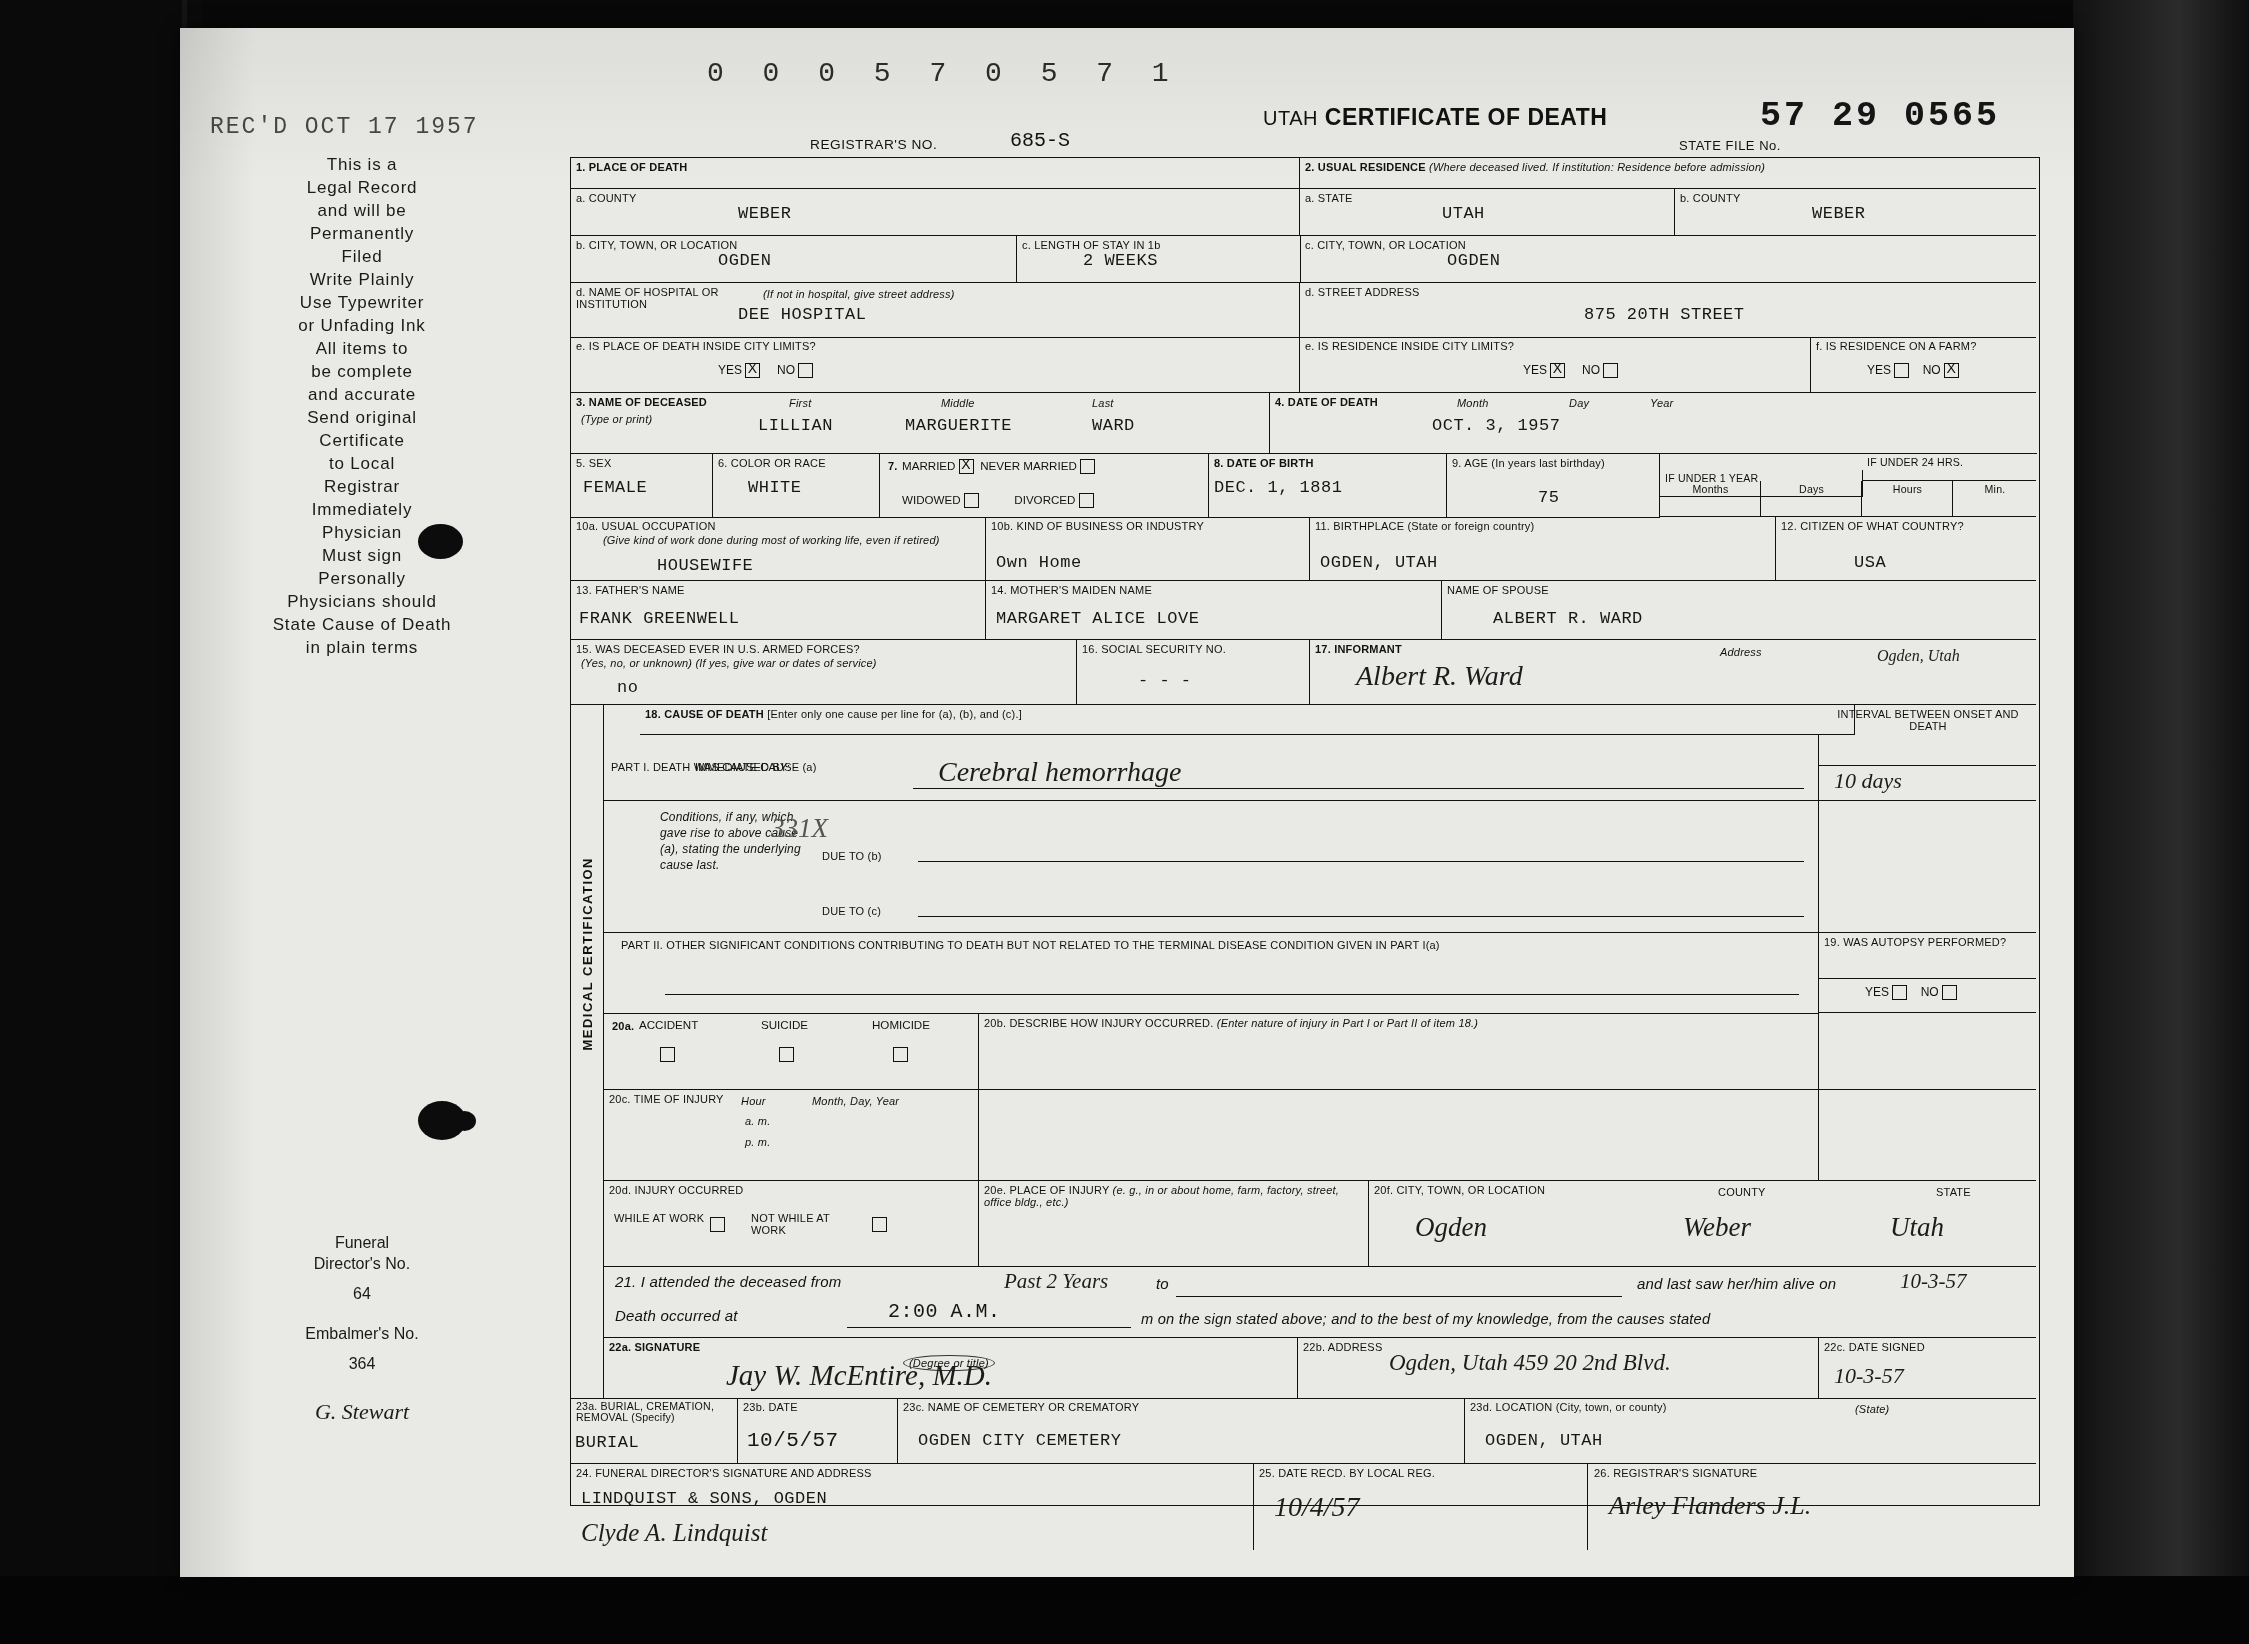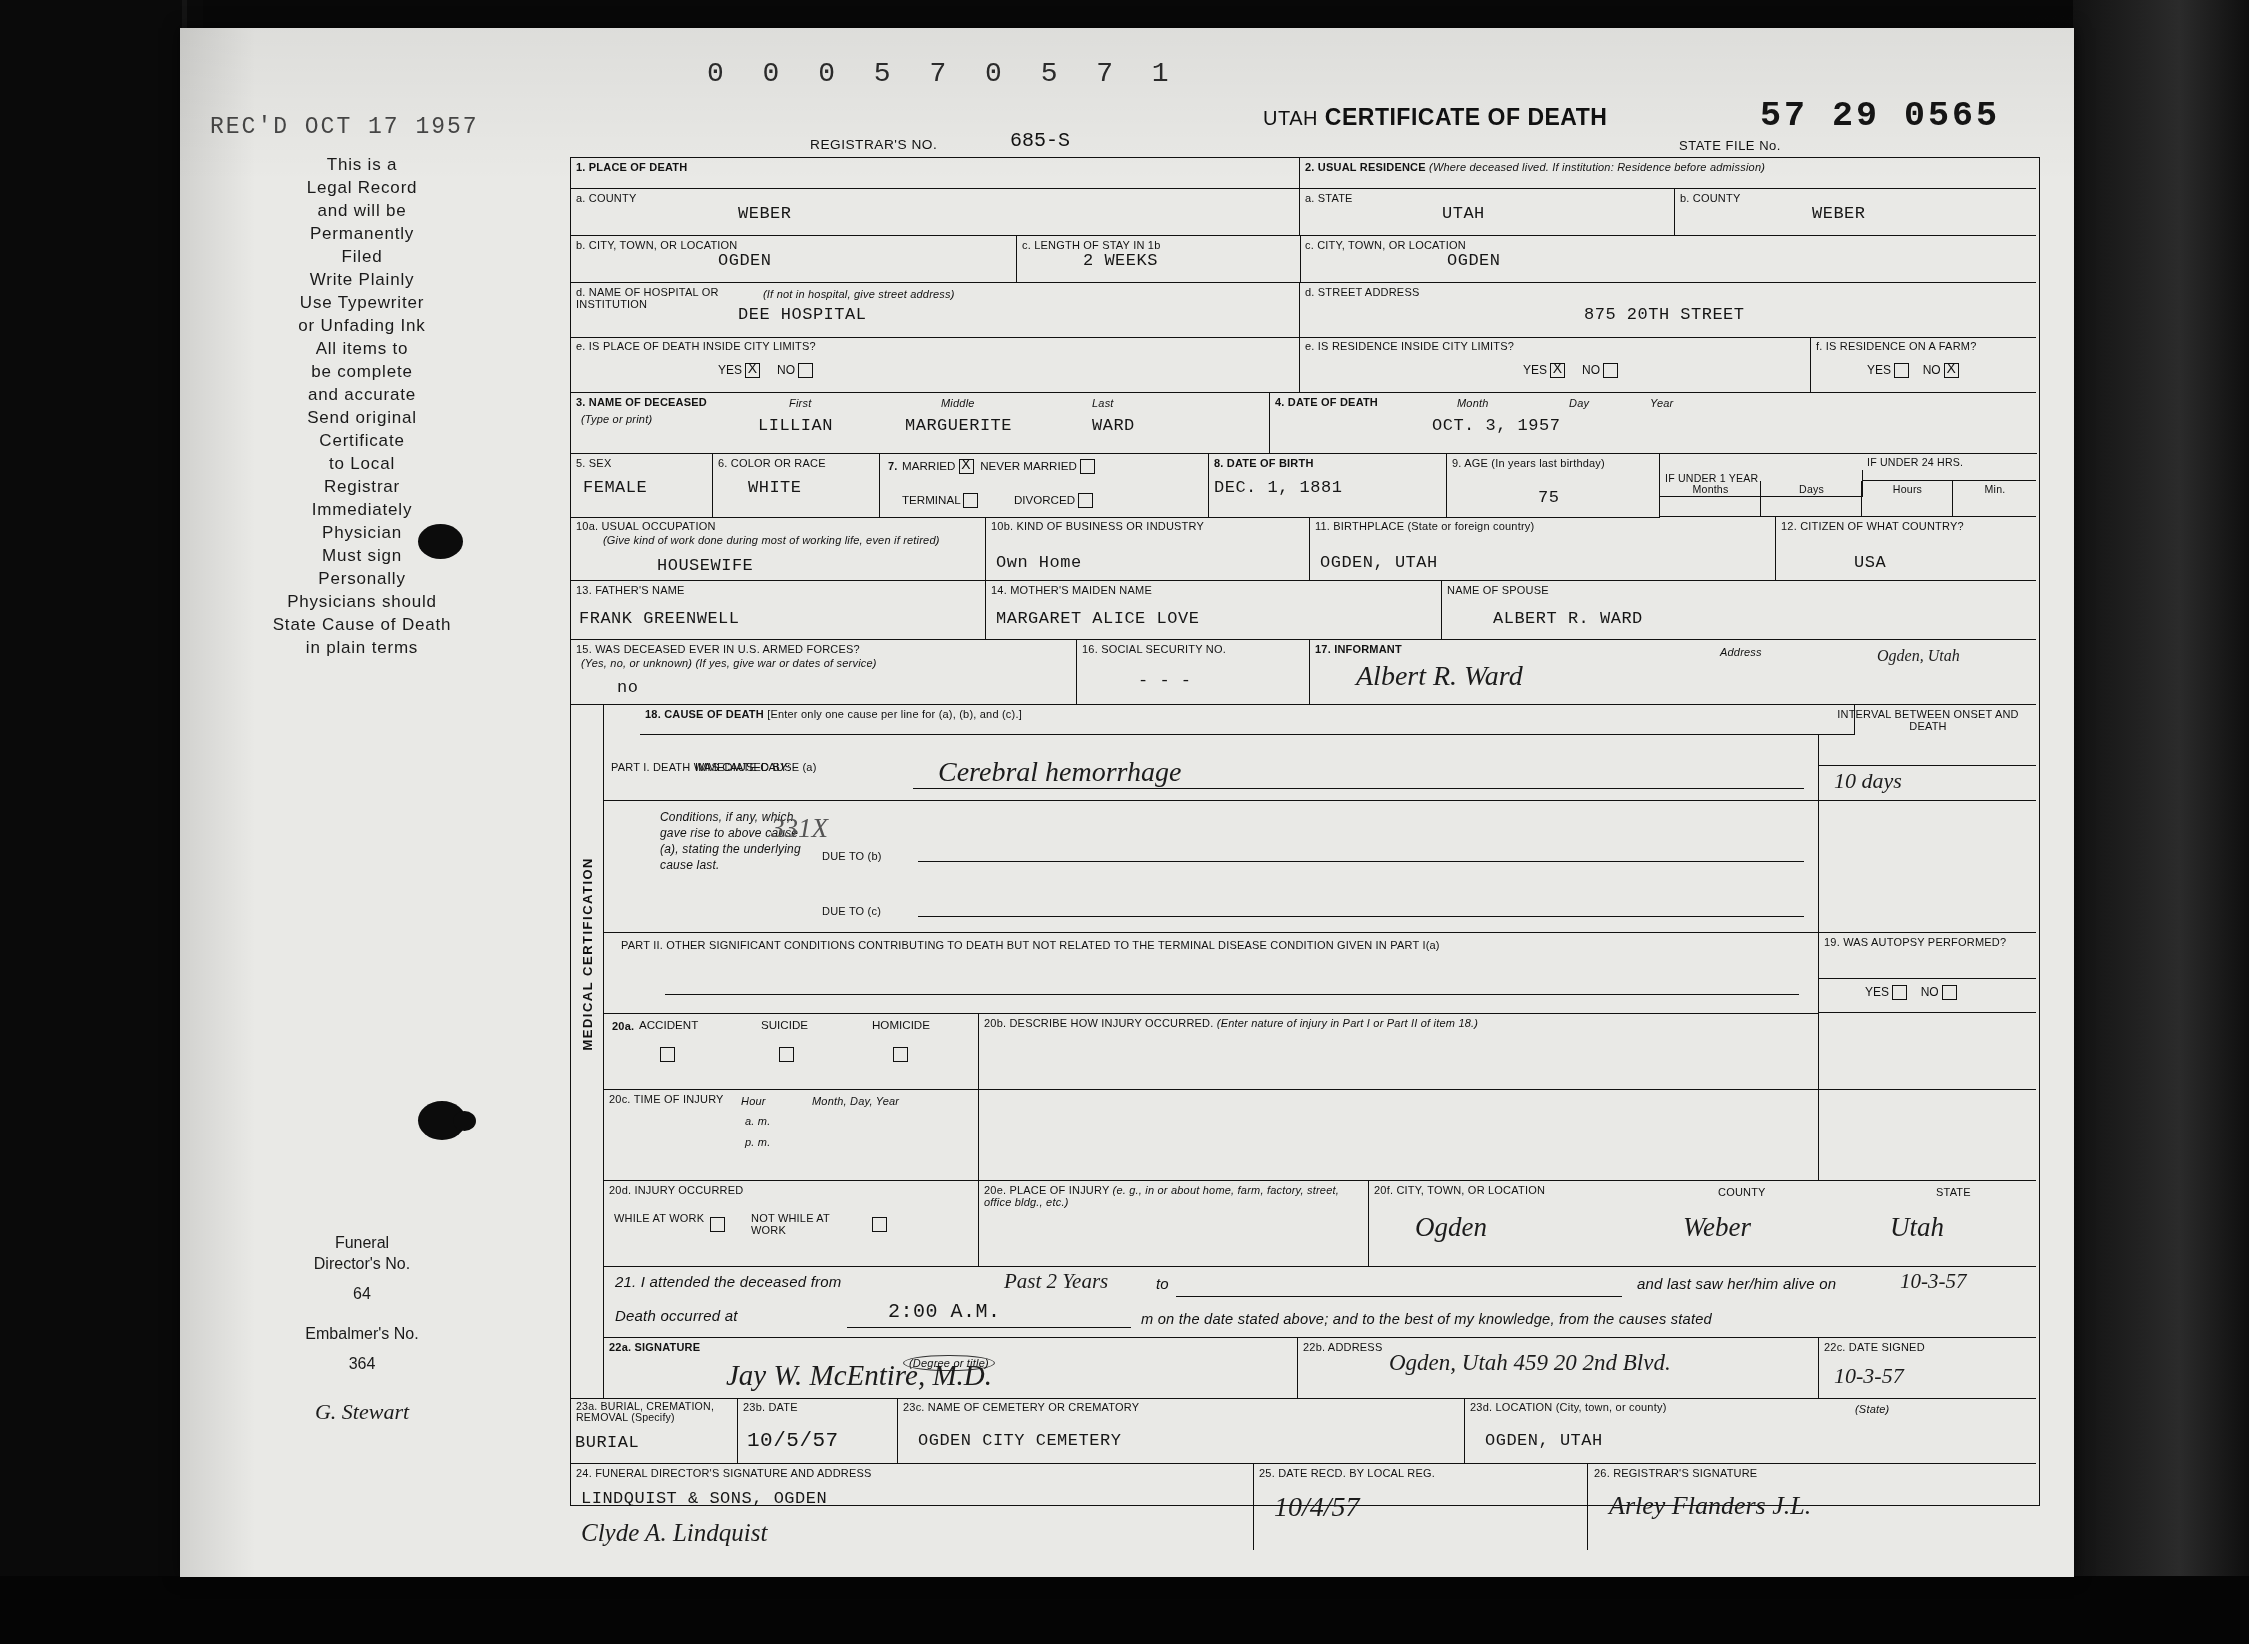--- a/index.html
+++ b/index.html
@@ -238,21 +238,21 @@
       </div>
       <div class="cell" style="left:309px;top:296px;width:329px;height:64px;">
         <div class="lab" style="position:absolute;left:3px;top:3px;"><b>7.</b></div>
         <div style="position:absolute;left:22px;top:5px;font-size:11.6px;color:#111;">
           <span>MARRIED</span>
           <span class="chk x"></span>
           &nbsp;<span>NEVER MARRIED</span>
           <span class="chk"></span>
         </div>
         <div style="position:absolute;left:22px;top:39px;font-size:11.6px;color:#111;">
-          <span>TERMINAL</span>
+          <span>WIDOWED</span>
           <span class="chk"></span>
           &nbsp;&nbsp;&nbsp;&nbsp;&nbsp;&nbsp;&nbsp;&nbsp;&nbsp;
           <span>DIVORCED</span>
           <span class="chk"></span>
         </div>
       </div>
       <div class="cell" style="left:638px;top:296px;width:238px;height:64px;">
         <div class="lab"><b>8. DATE OF BIRTH</b></div>
         <div class="type" style="position:absolute;left:5px;top:24px;">DEC. 1, 1881</div>
       </div>
@@ -433,21 +433,21 @@
       <div class="cell" style="left:33px;top:1109px;width:1432px;height:71px;border-right:none;">
         <div class="lab it" style="position:absolute;left:6px;top:4px;font-size:15px;">21. I attended the deceased from</div>
         <div class="hand" style="position:absolute;left:400px;top:2px;font-size:21px;">Past 2 Years</div>
         <div class="lab it" style="position:absolute;left:547px;top:6px;font-size:15px;">to</div>
         <div class="hline" style="left:572px;top:29px;width:446px;"></div>
         <div class="lab it" style="position:absolute;left:1028px;top:6px;font-size:15px;">and last saw her/him alive on</div>
         <div class="hand" style="position:absolute;left:1296px;top:2px;font-size:21px;">10-3-57</div>
         <div class="lab it" style="position:absolute;left:6px;top:38px;font-size:15px;">Death occurred at</div>
         <div class="type" style="position:absolute;left:284px;top:33px;font-size:20px;">2:00 A.M.</div>
         <div class="hline" style="left:243px;top:60px;width:284px;"></div>
-        <div class="lab it" style="position:absolute;left:532px;top:41px;font-size:14.7px;">m on the date stated above; and to the best of my knowledge, from the causes stated</div>
+        <div class="lab it" style="position:absolute;left:532px;top:41px;font-size:14.7px;">m on the sign stated above; and to the best of my knowledge, from the causes stated</div>
       </div>
 
       <div class="cell" style="left:33px;top:1180px;width:694px;height:61px;">
         <div class="lab"><b>22a. SIGNATURE</b></div>
         <div class="lab it" style="position:absolute;left:299px;top:17px;border:1px solid #333;border-radius:50%;padding:1px 5px;">(Degree or title)</div>
         <div class="hand" style="position:absolute;left:122px;top:21px;font-size:29px;">Jay W. McEntire, M.D.</div>
       </div>
       <div class="cell" style="left:727px;top:1180px;width:521px;height:61px;">
         <div class="lab">22b. ADDRESS</div>
         <div class="hand" style="position:absolute;left:91px;top:12px;font-size:23px;">Ogden, Utah 459 20 2nd Blvd.</div>

